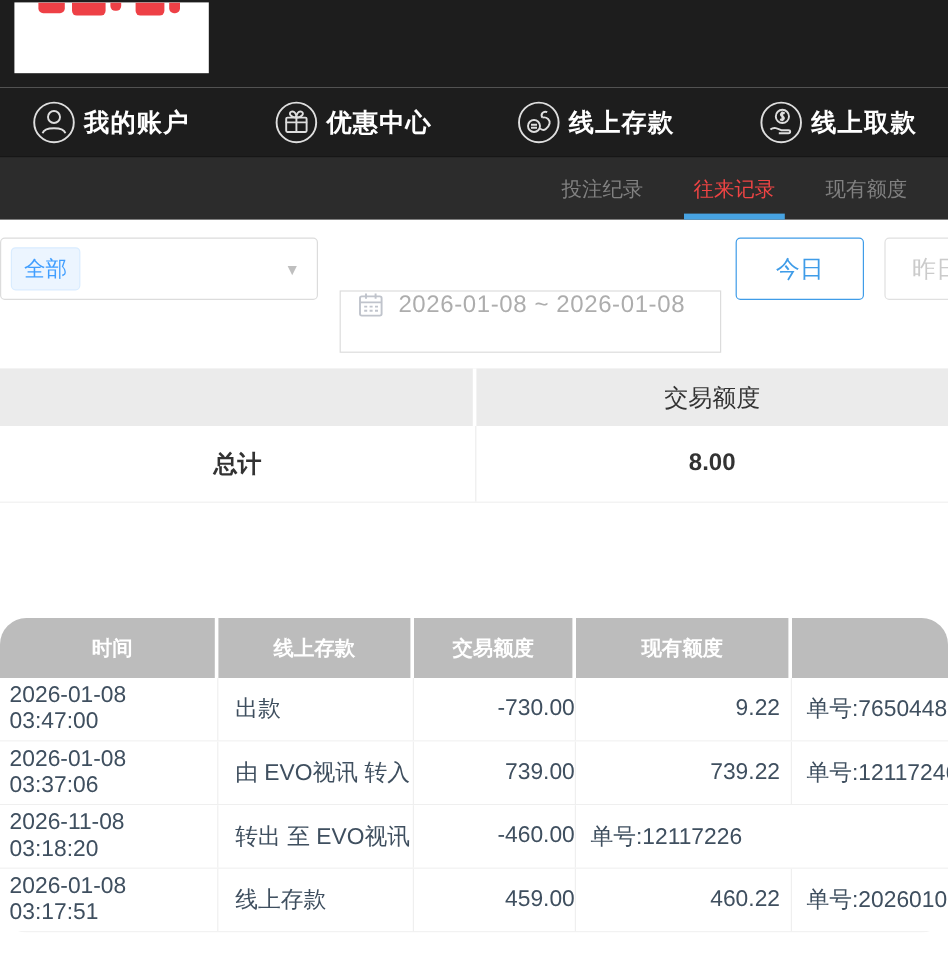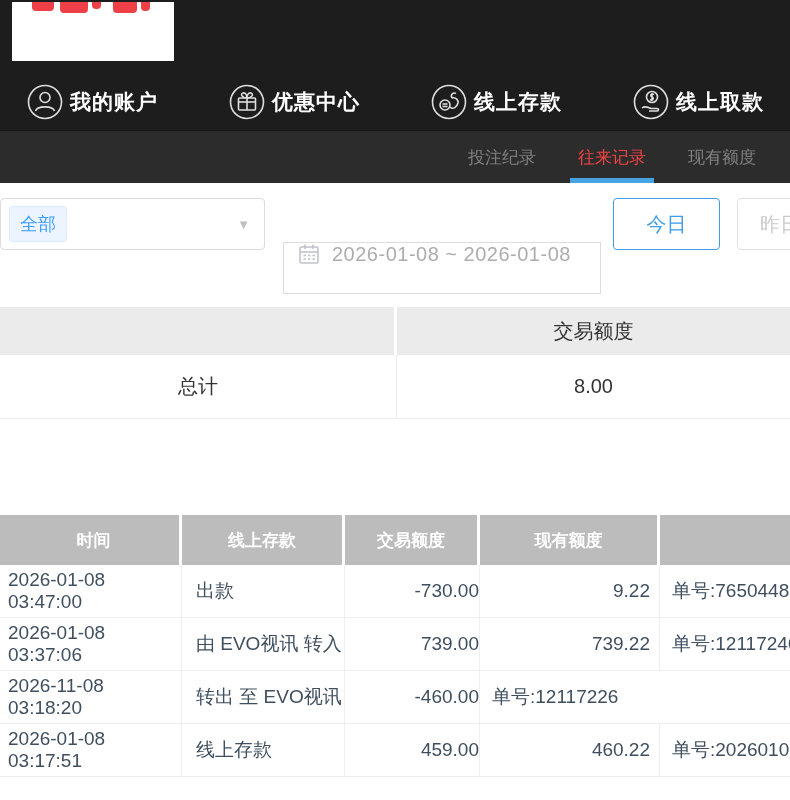--- a/index.html
+++ b/index.html
@@ -53,28 +53,28 @@
          border:1px solid #e0e0e0; border-radius:4px; background:#fff;
          color:#cbcbcb; font-size:20px; cursor:pointer; }
 
   
   .summary { margin-top:57px; width:790px; }
   .summary-head { display:flex; height:48px; background:#ebebeb; }
   .summary-head .cell { display:flex; align-items:center; justify-content:center;
          color:#333; font-size:20px; }
   .summary-head .c1 { width:397px; border-right:3px solid #fff; }
   .summary-head .c2 { flex:1; }
-  .summary-body { display:flex; height:64px; border-bottom:1px solid #f0f0f0; }
+  .summary-body { display:flex; height:64px; border-bottom:1px solid #f0f0f0;font-weight:bold; }
   .summary-body .cell { display:flex; align-items:center; justify-content:center;
          color:#333; font-size:20px; }
   .summary-body .c1 { width:397px; border-right:1px solid #ededed; }
   .summary-body .c2 { flex:1; }
 
   
-  .tx-wrap { margin-top:96px; width:790px; overflow:hidden; }
+  .tx-wrap { margin-top:96px; width:790px; overflow:hidden;border-radius:22px; }
   .tx-table { width:920px; }
   .tx-head { display:flex; height:50px; background:#bcbcbc; }
   .tx-head .hcell { display:flex; align-items:center; justify-content:center;
          color:#fff; font-size:17px; font-weight:bold; border-right:3px solid #fff; }
   .tx-head .hcell:last-child { border-right:none; }
   .tx-row { display:flex; height:53px; border-bottom:1px solid #efefef;
             background:#fff; color:#3f4f5f; font-size:19px; }
   .tx-row .cell { display:flex; align-items:center; border-right:1px solid #efefef; }
   .tx-row .cell:last-child { border-right:none; }
   .col-time { width:182px; padding-left:8px; }

